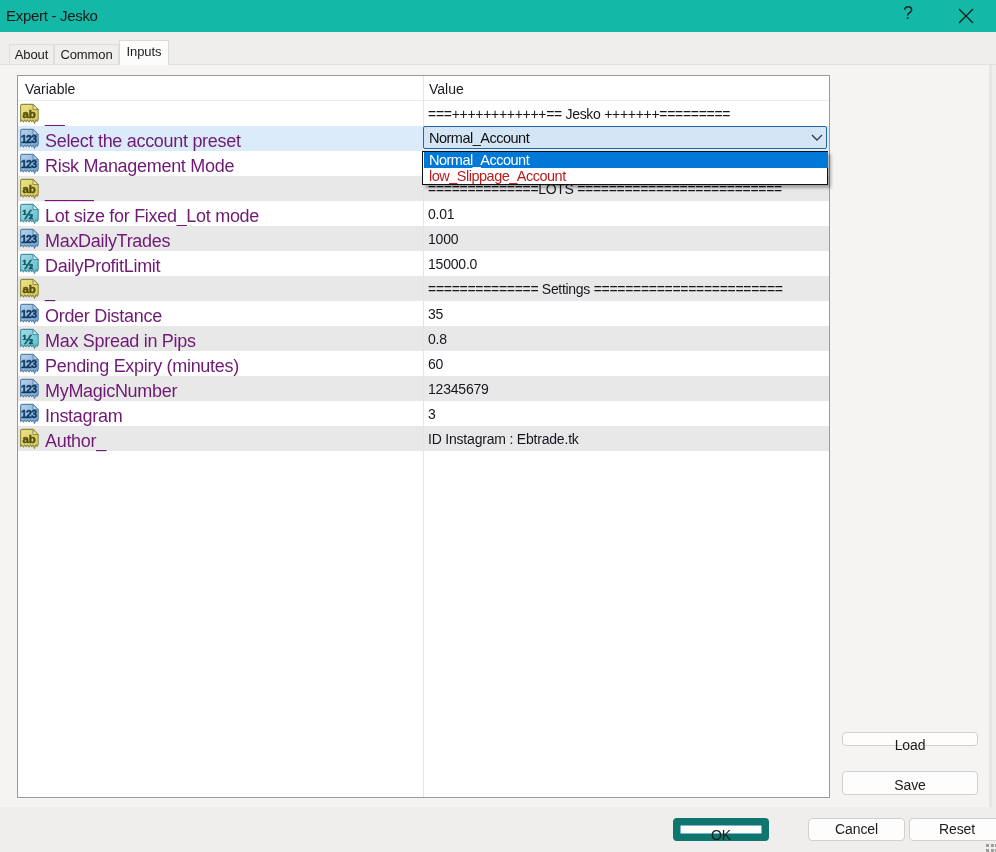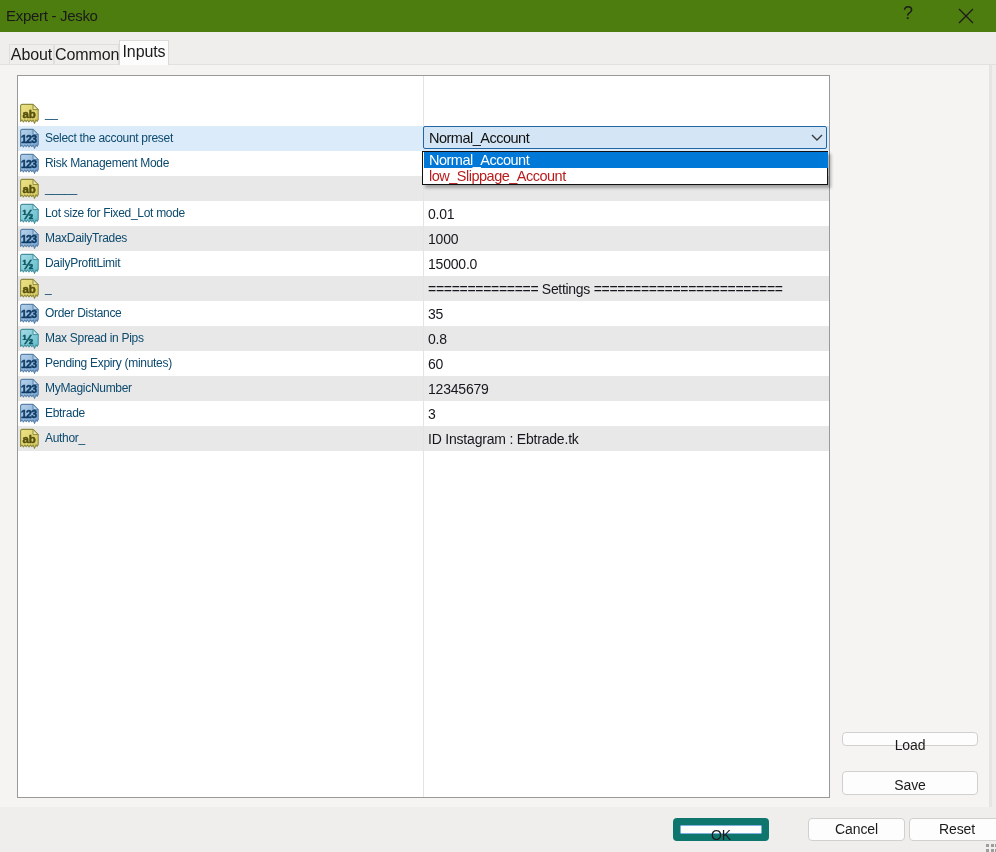--- a/index.html
+++ b/index.html
@@ -1,43 +1,43 @@
 <!DOCTYPE html>
 <html><head>
 <meta charset="utf-8">
 <style>
   * { margin:0; padding:0; box-sizing:border-box; }
   html,body { width:996px; height:852px; overflow:hidden; }
   body { font-family:"Liberation Sans", sans-serif; background:#f0eeec; position:relative; color:#1b1b1b; }
 
   
-  #titlebar { position:absolute; left:0; top:0; width:996px; height:32px; background:#4d7c0f; }
+  #titlebar { position:absolute; left:0; top:0; width:996px; height:32px; background:#14b8a6; }
   #title { position:absolute; left:6px; top:7px; font-size:15px; letter-spacing:-0.3px; color:#1a1a1a; }
   #helpbtn { position:absolute; left:903px; top:3px; font-size:18px; color:#1b1b1b; }
   #closex { position:absolute; left:958px; top:8px; }
 
   
   #tabline { position:absolute; left:0; top:64px; width:996px; height:1px; background:#e3e1df; }
   #pane { position:absolute; left:0; top:65px; width:990px; height:742px; background:#f5f4f2; }
   #paneR { position:absolute; left:989px; top:65px; width:3px; height:742px; background:#e7e5e3; }
-  .tab { position:absolute; top:44px; height:20px; background:#f0eeec; border:1px solid #e0deda; border-bottom:none; font-size:16px; letter-spacing:-0.1px; text-align:center; line-height:19px; }
+  .tab { position:absolute; top:44px; height:20px; background:#f0eeec; border:1px solid #e0deda; border-bottom:none; font-size:13px; letter-spacing:-0.1px; text-align:center; line-height:19px; }
   #tab-about  { left:9px;  width:45px; }
   #tab-common { left:54px; width:65px; }
   #tab-inputs { left:119px; width:50px; top:40px; height:25px; background:#fcfcfc; border:1px solid #dcdad7; border-bottom:none; line-height:22px; z-index:3; }
 
   
   #tbl { position:absolute; left:17px; top:75px; width:813px; height:723px; background:#ffffff; border:1px solid #999999; }
   #coldiv { position:absolute; left:405px; top:0px; width:1px; height:721px; background:#e4e4e4; }
   #hdr { position:absolute; left:0; top:0; width:811px; height:25px; border-bottom:1px solid #ededed; }
   .hcell { position:absolute; top:5px; font-size:14px; letter-spacing:0px; color:#1a1a24; }
   .row { position:absolute; left:0px; width:811px; height:25px; }
   .gray { background:#e8e8e8; }
   .sel  { background:#dcebf9; }
   .icon { position:absolute; left:1px; top:2px; }
-  .lbl { position:absolute; left:27px; top:4.5px; font-size:12px; letter-spacing:-0.3px; color:#0c4a6e; white-space:pre; }
+  .lbl { position:absolute; left:27px; top:4.5px; font-size:18px; letter-spacing:-0.3px; color:#701a75; white-space:pre; }
   .val { position:absolute; left:410px; top:4.5px; font-size:14px; letter-spacing:-0.2px; color:#16161e; white-space:pre; }
   .sep { letter-spacing:-0.3px; }
 
   
   #combo { position:absolute; left:423px; top:126px; width:404px; height:23px; background:#d4e5f5; border:1px solid #2266a5; border-radius:2px; z-index:5; }
   #combo .ctext { position:absolute; left:5px; top:3px; font-size:14.5px; letter-spacing:-0.5px; color:#111; }
   #drop { position:absolute; left:422px; top:151px; width:406px; height:34px; background:#ffffff; border:1px solid #111111; box-shadow:3px 3px 3px rgba(0,0,0,0.30); z-index:6; }
   .ditem { position:absolute; left:1px; width:404px; height:16px; font-size:14.5px; letter-spacing:-0.5px; padding-left:5px; }
   #d1 { top:0px; background:#0078d7; color:#fff; line-height:16px; }
   #d2 { top:16px; color:#b91c1c; line-height:17px; }
@@ -64,34 +64,39 @@
     <svg id="closex" width="16" height="16">
       <path d="M1 1 L15 15 M15 1 L1 15" stroke="#1b1b1b" stroke-width="1.25" fill="none"></path>
     </svg>
   </div>
 
   <div class="tab" id="tab-about">About</div>
   <div class="tab" id="tab-common">Common</div>
   <div class="tab" id="tab-inputs">Inputs</div>
 
   <div id="tbl">
+    <div id="hdr">
+      <div class="hcell" style="left:7px;">Variable</div>
+      <div class="hcell" style="left:411px;">Value</div>
+    </div>
     <div id="rows">
       <div class="row " style="top:25px;">
         <span class="icon"><svg width="21" height="23" viewBox="0 0 21 23">
             <defs>
               <linearGradient id="g1" x1="0" y1="0" x2="1" y2="1">
                 <stop offset="0" stop-color="#ece387"></stop>
                 <stop offset="1" stop-color="#d6c75e"></stop>
               </linearGradient>
             </defs>
             <path d="M1.6 3 Q1.6 1.4 3.2 1.4 L14 1.4 L19.2 6.6 L19.2 16.4 L18.2 18.3 L17 16.9 L15.5 20.4 L14.2 17 L12.8 18.7 L11.4 17 L10 19 L8.6 17 L7.2 18.7 L5.8 17 L4.4 19 L3 17 L1.6 18.3 Z" fill="url(#g1)" stroke="#8f8a3e" stroke-width="1.1" stroke-linejoin="round"></path>
             <path d="M14 1.4 L14 6.6 L19.2 6.6 Z" fill="#f0e9a8" stroke="#8f8a3e" stroke-width="1" stroke-linejoin="round"></path>
             <text x="3.6" y="15.2" font-family="Liberation Sans" font-size="11.5" font-weight="bold" letter-spacing="-0.3" fill="#55500f" stroke="#55500f" stroke-width="0.45">ab</text>
           </svg></span>
         <span class="lbl">__</span>
+        <span class="val sep">===++++++++++++== Jesko +++++++=========</span>
       </div>
       <div class="row sel" style="top:50px;">
         <span class="icon"><svg width="21" height="23" viewBox="0 0 21 23">
             <defs>
               <linearGradient id="g2" x1="0" y1="0" x2="1" y2="1">
                 <stop offset="0" stop-color="#b8d2ea"></stop>
                 <stop offset="1" stop-color="#76a6d4"></stop>
               </linearGradient>
             </defs>
             <path d="M1.6 3 Q1.6 1.4 3.2 1.4 L14 1.4 L19.2 6.6 L19.2 16.4 L18.2 18.3 L17 16.9 L15.5 20.4 L14.2 17 L12.8 18.7 L11.4 17 L10 19 L8.6 17 L7.2 18.7 L5.8 17 L4.4 19 L3 17 L1.6 18.3 Z" fill="url(#g2)" stroke="#5a82a9" stroke-width="1.1" stroke-linejoin="round"></path>
@@ -120,20 +125,21 @@
               <linearGradient id="g4" x1="0" y1="0" x2="1" y2="1">
                 <stop offset="0" stop-color="#ece387"></stop>
                 <stop offset="1" stop-color="#d6c75e"></stop>
               </linearGradient>
             </defs>
             <path d="M1.6 3 Q1.6 1.4 3.2 1.4 L14 1.4 L19.2 6.6 L19.2 16.4 L18.2 18.3 L17 16.9 L15.5 20.4 L14.2 17 L12.8 18.7 L11.4 17 L10 19 L8.6 17 L7.2 18.7 L5.8 17 L4.4 19 L3 17 L1.6 18.3 Z" fill="url(#g4)" stroke="#8f8a3e" stroke-width="1.1" stroke-linejoin="round"></path>
             <path d="M14 1.4 L14 6.6 L19.2 6.6 Z" fill="#f0e9a8" stroke="#8f8a3e" stroke-width="1" stroke-linejoin="round"></path>
             <text x="3.6" y="15.2" font-family="Liberation Sans" font-size="11.5" font-weight="bold" letter-spacing="-0.3" fill="#55500f" stroke="#55500f" stroke-width="0.45">ab</text>
           </svg></span>
         <span class="lbl">_____</span>
+        <span class="val sep">==============LOTS ==========================</span>
       </div>
       <div class="row " style="top:125px;">
         <span class="icon"><svg width="21" height="23" viewBox="0 0 21 23">
             <defs>
               <linearGradient id="g5" x1="0" y1="0" x2="1" y2="1">
                 <stop offset="0" stop-color="#a8dde7"></stop>
                 <stop offset="1" stop-color="#5fbccb"></stop>
               </linearGradient>
             </defs>
             <path d="M1.6 3 Q1.6 1.4 3.2 1.4 L14 1.4 L19.2 6.6 L19.2 16.4 L18.2 18.3 L17 16.9 L15.5 20.4 L14.2 17 L12.8 18.7 L11.4 17 L10 19 L8.6 17 L7.2 18.7 L5.8 17 L4.4 19 L3 17 L1.6 18.3 Z" fill="url(#g5)" stroke="#47919f" stroke-width="1.1" stroke-linejoin="round"></path>
@@ -253,21 +259,21 @@
             <defs>
               <linearGradient id="g13" x1="0" y1="0" x2="1" y2="1">
                 <stop offset="0" stop-color="#b8d2ea"></stop>
                 <stop offset="1" stop-color="#76a6d4"></stop>
               </linearGradient>
             </defs>
             <path d="M1.6 3 Q1.6 1.4 3.2 1.4 L14 1.4 L19.2 6.6 L19.2 16.4 L18.2 18.3 L17 16.9 L15.5 20.4 L14.2 17 L12.8 18.7 L11.4 17 L10 19 L8.6 17 L7.2 18.7 L5.8 17 L4.4 19 L3 17 L1.6 18.3 Z" fill="url(#g13)" stroke="#5a82a9" stroke-width="1.1" stroke-linejoin="round"></path>
             <path d="M14 1.4 L14 6.6 L19.2 6.6 Z" fill="#bcd4ea" stroke="#5a82a9" stroke-width="1" stroke-linejoin="round"></path>
             <text x="1.9" y="15.2" font-family="Liberation Sans" font-size="10.5" font-weight="bold" letter-spacing="-0.7" fill="#0f3a62" stroke="#0f3a62" stroke-width="0.45">123</text>
           </svg></span>
-        <span class="lbl">Ebtrade</span>
+        <span class="lbl">Instagram</span>
         <span class="val">3</span>
       </div>
       <div class="row gray" style="top:350px;">
         <span class="icon"><svg width="21" height="23" viewBox="0 0 21 23">
             <defs>
               <linearGradient id="g14" x1="0" y1="0" x2="1" y2="1">
                 <stop offset="0" stop-color="#ece387"></stop>
                 <stop offset="1" stop-color="#d6c75e"></stop>
               </linearGradient>
             </defs>

